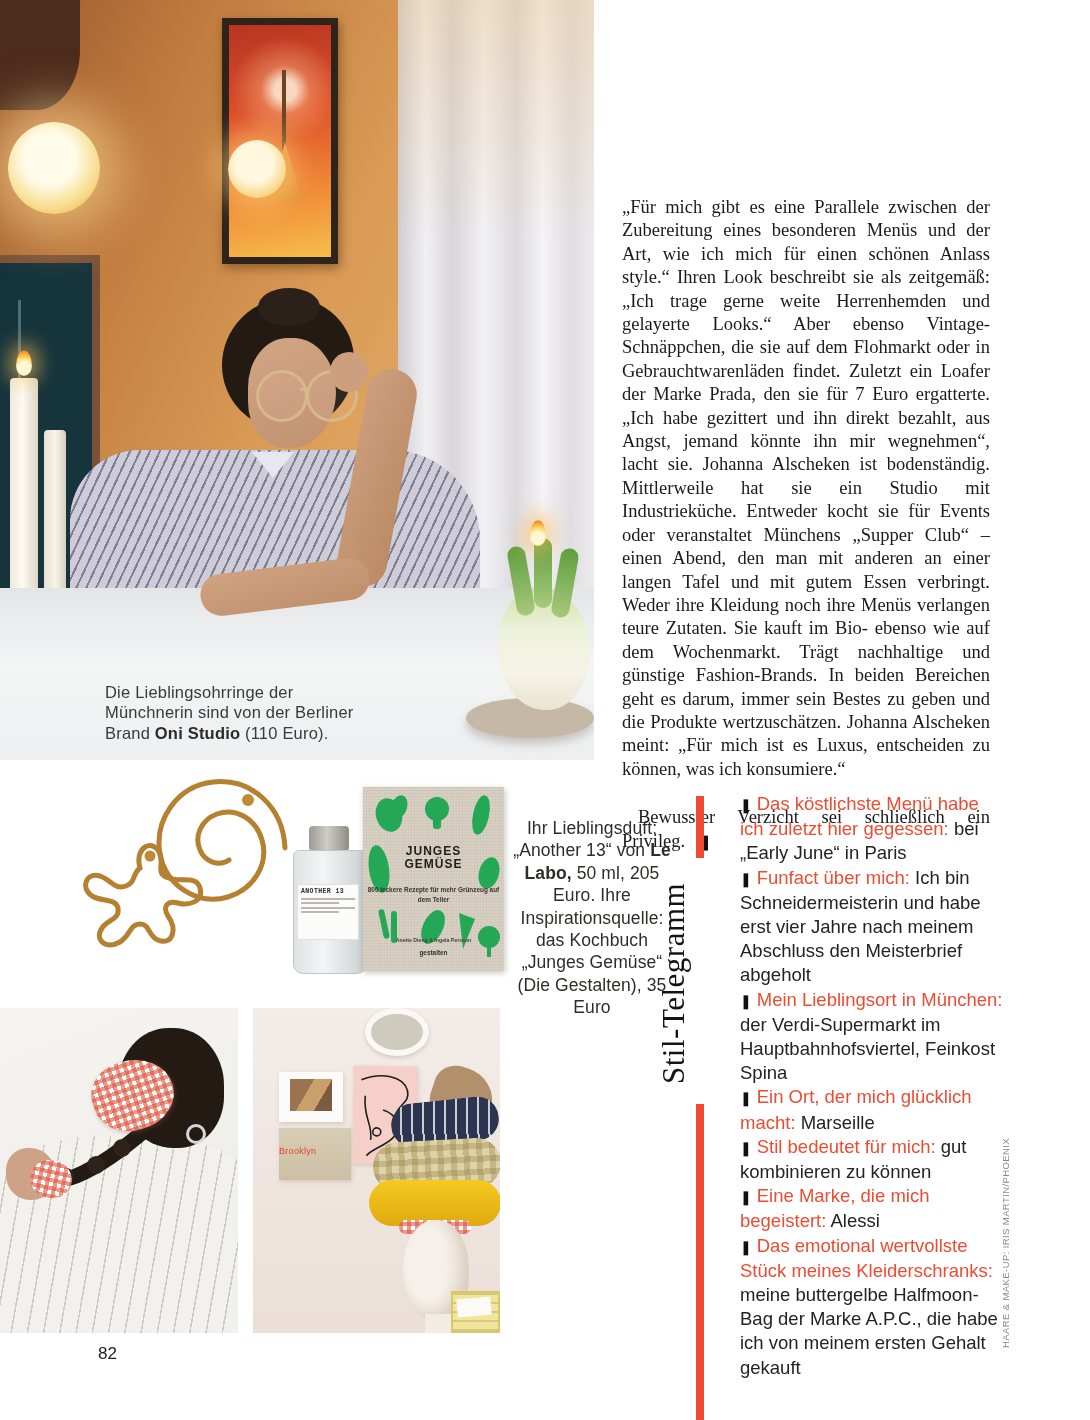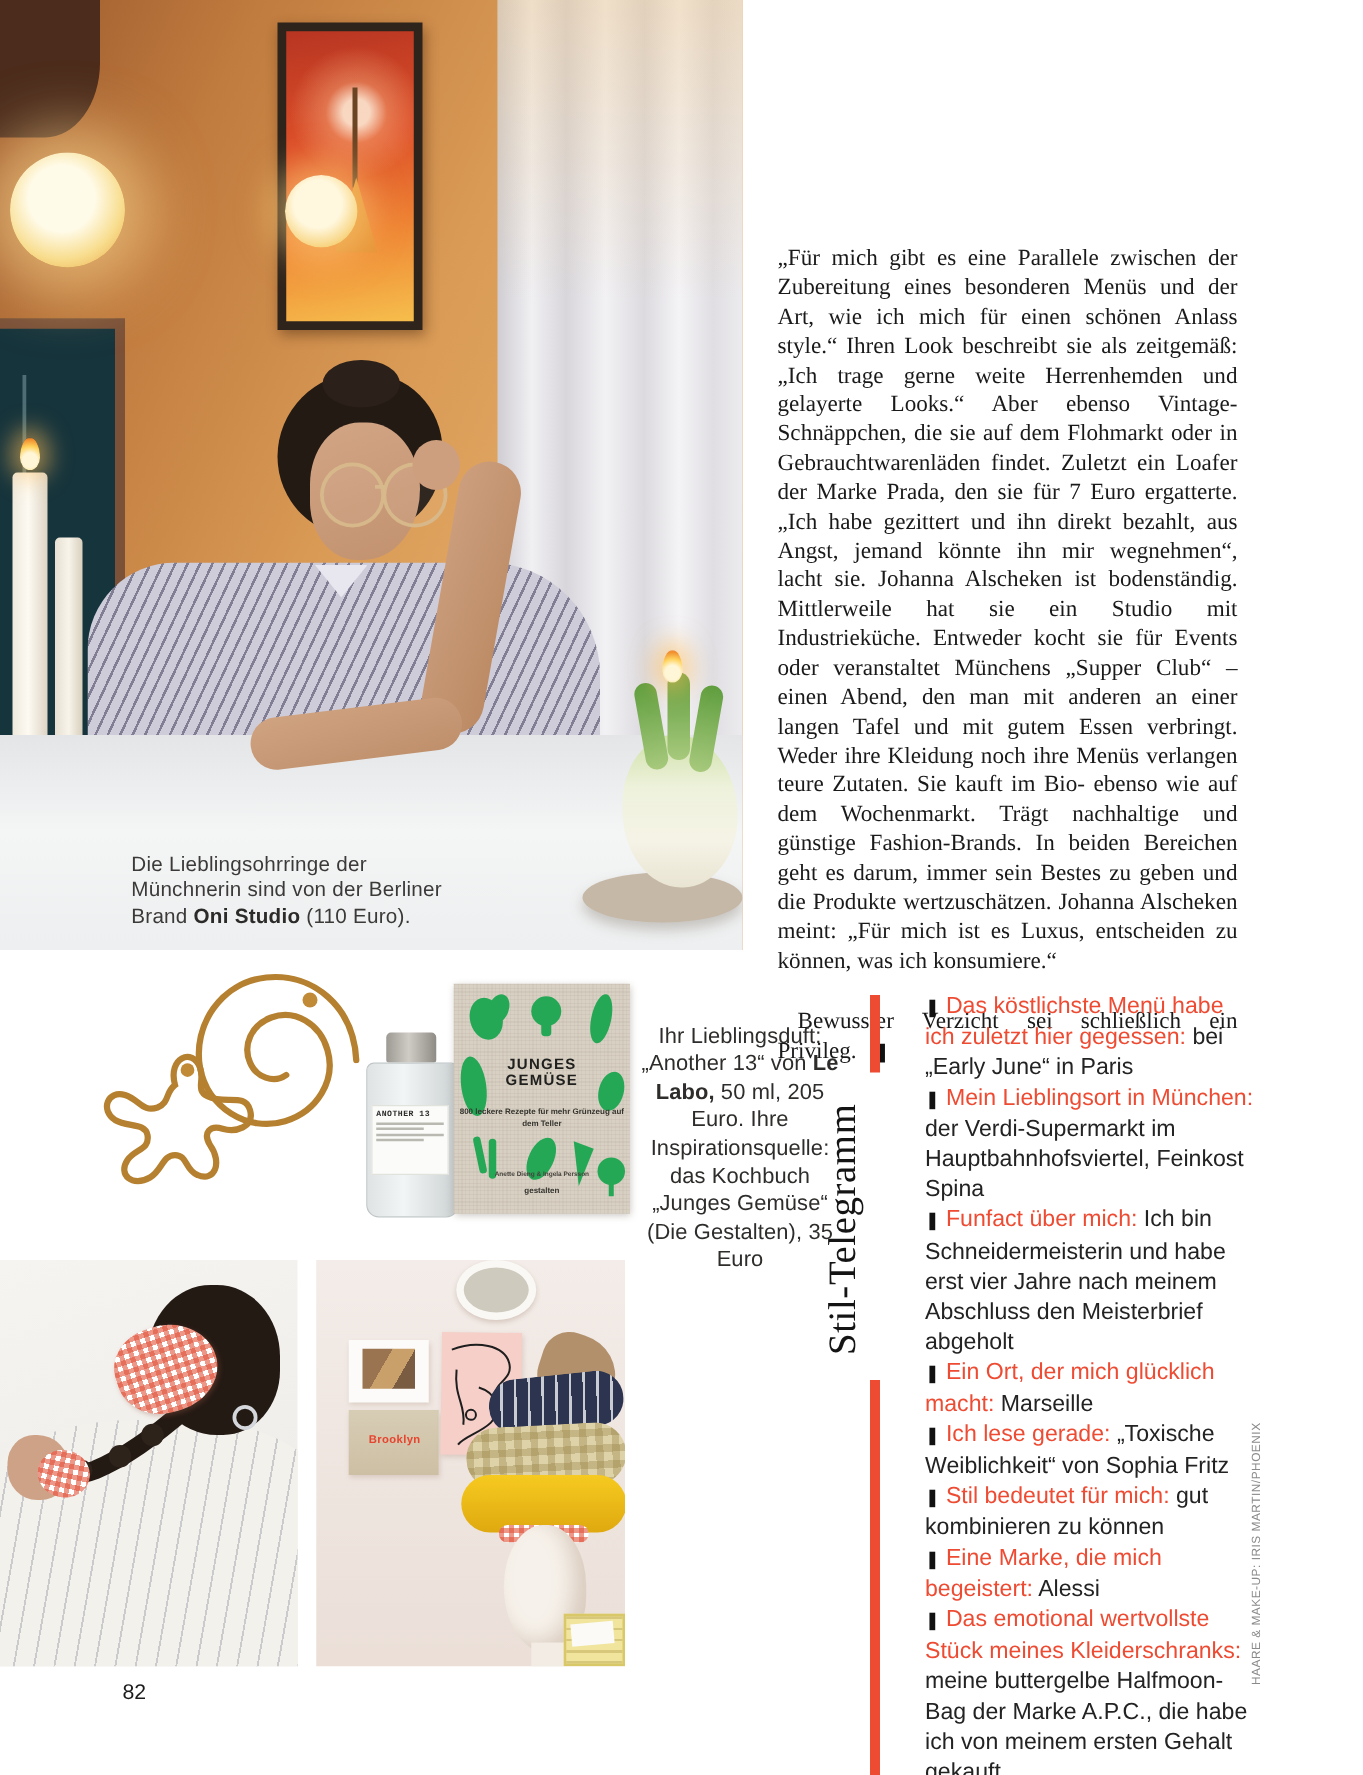--- a/index.html
+++ b/index.html
@@ -112,21 +112,21 @@
       repeating-linear-gradient(90deg,rgba(224,83,58,.6) 0 4px,transparent 4px 8px);}
   .pa-scrunchie{position:absolute;left:92px;top:52px;width:82px;height:70px;border-radius:45% 55% 50% 50%;transform:rotate(-18deg);box-shadow:1px 2px 4px rgba(150,90,70,.35);}
   .pa-earring{position:absolute;left:186px;top:116px;width:14px;height:14px;border:3px solid #d4d7db;border-radius:50%;}
   .pa-hand{position:absolute;left:6px;top:140px;width:50px;height:52px;border-radius:45% 55% 50% 50%;background:#cda287;}
   .pa-scrunchie2{position:absolute;left:30px;top:152px;width:42px;height:38px;border-radius:50%;transform:rotate(12deg);}
   .photo-b{left:253px;top:1008px;width:247px;height:325px;background:linear-gradient(180deg,#f3ece8,#ebdfd8);overflow:hidden;}
   .pb-mirror{position:absolute;left:112px;top:0;width:52px;height:36px;border-radius:50%;background:#cfcabe;border:6px solid #faf8f4;box-shadow:0 2px 4px rgba(150,120,100,.3);}
   .pb-card1{position:absolute;left:26px;top:64px;width:64px;height:50px;background:#fcfbf9;box-shadow:1px 2px 4px rgba(150,120,100,.25);}
   .pb-card1-img{position:absolute;left:11px;top:7px;width:42px;height:32px;background:linear-gradient(120deg,#9a7450 0 40%,#c9a briefly,#c9a06a 40% 70%,#7a5c42 70%);}
   .pb-card2{position:absolute;left:26px;top:120px;width:72px;height:52px;background:linear-gradient(180deg,#d7cdb5,#cdbfa4);box-shadow:1px 2px 4px rgba(150,120,100,.25);}
-  .pb-brooklyn{position:absolute;left:16px;top:18px;font-size:9px;font-weight:bold;color:#e8432e;letter-spacing:.3px;text-align:center;}
+  .pb-brooklyn{position:absolute;left:0;top:18px;font-size:9px;font-weight:normal;color:#e8432e;letter-spacing:.3px;text-align:center;}
   .pb-poster{position:absolute;left:100px;top:58px;width:64px;height:98px;background:#f5cfc8;transform:rotate(.8deg);box-shadow:1px 2px 4px rgba(150,120,100,.25);}
   .pb-paper{position:absolute;left:178px;top:60px;width:62px;height:58px;border-radius:40% 60% 50% 45%;background:#b2906b;transform:rotate(18deg);}
   .pb-navy{position:absolute;left:138px;top:92px;width:108px;height:44px;border-radius:22px;transform:rotate(-6deg);
       background-color:#2d3450;background-image:repeating-linear-gradient(95deg,rgba(255,255,255,.75) 0 2px,transparent 2px 11px);}
   .pb-check{position:absolute;left:120px;top:132px;width:128px;height:50px;border-radius:25px;transform:rotate(-3deg);
       background-color:#ded2a8;background-image:
       repeating-linear-gradient(0deg,rgba(150,128,66,.35) 0 6px,transparent 6px 13px),
       repeating-linear-gradient(90deg,rgba(150,128,66,.35) 0 6px,transparent 6px 13px);}
   .pb-yellow{position:absolute;left:116px;top:172px;width:132px;height:46px;border-radius:24px;
       background:linear-gradient(180deg,#f6ca20,#dfa90f);}
@@ -245,24 +245,23 @@
   <div class="abs duft-caption sans">
     <span>Ihr Lieblingsduft: „Another 13“ von </span><b>Le Labo,</b><span> 50 ml, 205 Euro. Ihre Inspirationsquelle: das Kochbuch „Junges Gemüse“ (Die Gestalten), 35 Euro</span>
   </div>
 
   <div class="abs redline redline-top"></div>
   <div class="abs telegram-title">Stil-Telegramm</div>
   <div class="abs redline redline-bottom"></div>
 
   <div class="abs qa sans">
     <p><span class="qa-bullet">❚</span><span class="qa-q">Das köstlichste Menü habe ich zuletzt hier gegessen:</span> <span class="qa-a">bei „Early June“ in Paris</span></p>
+    <p><span class="qa-bullet">❚</span><span class="qa-q">Funfact über mich:</span> <span class="qa-a">Ich bin Schneidermeisterin und habe erst vier Jahre nach meinem Abschluss den Meisterbrief abgeholt</span></p>
     <p><span class="qa-bullet">❚</span><span class="qa-q">Mein Lieblingsort in München:</span> <span class="qa-a">der Verdi-Supermarkt im Hauptbahnhofsviertel, Feinkost Spina</span></p>
-    <p><span class="qa-bullet">❚</span><span class="qa-q">Funfact über mich:</span> <span class="qa-a">Ich bin Schneidermeisterin und habe erst vier Jahre nach meinem Abschluss den Meisterbrief abgeholt</span></p>
     <p><span class="qa-bullet">❚</span><span class="qa-q">Ein Ort, der mich glücklich macht:</span> <span class="qa-a">Marseille</span></p>
-    <p><span class="qa-bullet">❚</span><span class="qa-q">Ich lese gerade:</span> <span class="qa-a">„Toxische Weiblichkeit“ von Sophia Fritz</span></p>
     <p><span class="qa-bullet">❚</span><span class="qa-q">Stil bedeutet für mich:</span> <span class="qa-a">gut kombinieren zu können</span></p>
     <p><span class="qa-bullet">❚</span><span class="qa-q">Eine Marke, die mich begeistert:</span> <span class="qa-a">Alessi</span></p>
     <p><span class="qa-bullet">❚</span><span class="qa-q">Das emotional wertvollste Stück meines Kleiderschranks:</span> <span class="qa-a">meine buttergelbe Halfmoon-Bag der Marke A.P.C., die habe ich von meinem ersten Gehalt gekauft</span></p>
   </div>
 
   <div class="abs photo-a">
     <div class="pa-shirt"></div>
     <div class="pa-hair"></div>
     <svg style="position:absolute;left:0;top:0" width="238" height="325">
       <path d="M 150 118 C 122 142 100 158 76 168 C 58 175 44 172 34 164" fill="none" stroke="#241a14" stroke-width="15" stroke-linecap="round"></path>

